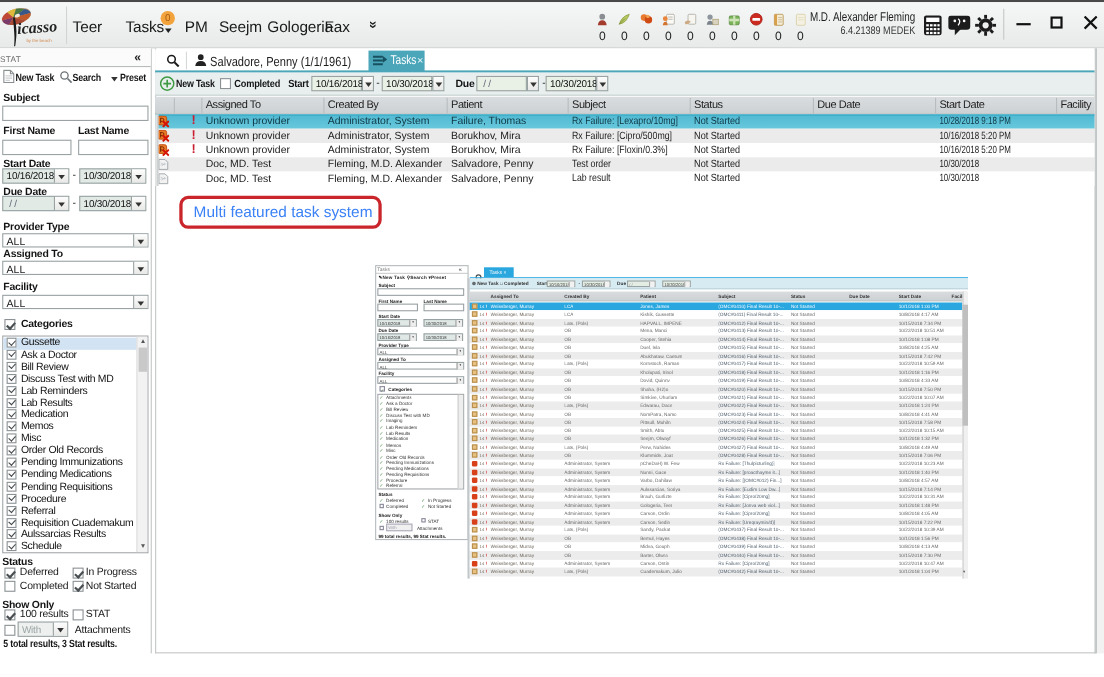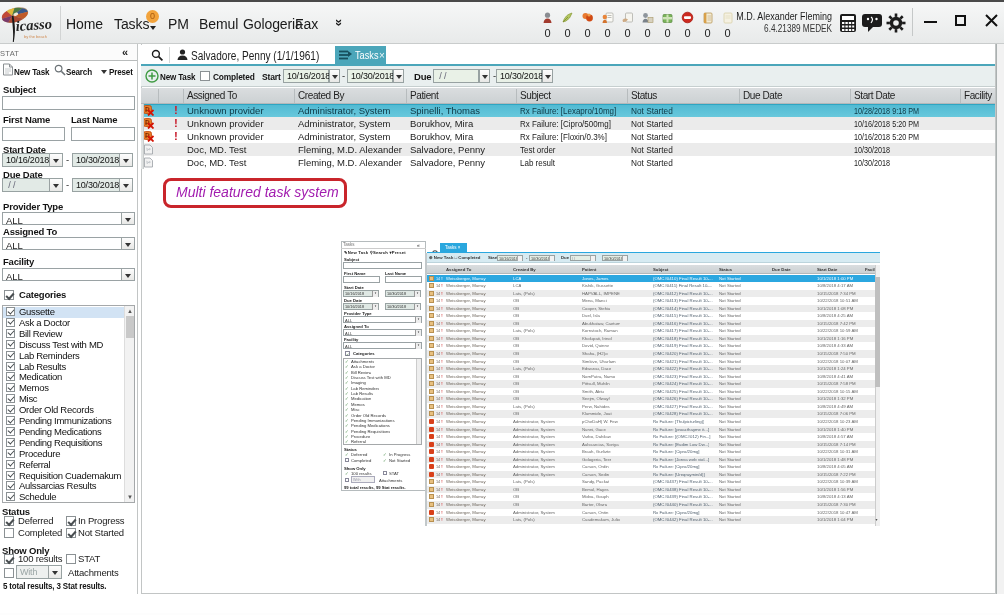--- a/index.html
+++ b/index.html
@@ -47,21 +47,21 @@
 #toolbar2{left:141px;top:66px;width:854px;height:21px;background:#e9efef;border-bottom:1px solid #c6cfcf;}
 #thead{left:141px;top:88px;width:854px;height:16px;background:linear-gradient(#dadddf,#ccd1d3);border-bottom:1px solid #b3b8ba;}
 .hsep{position:absolute;top:1px;width:1px;height:14px;background:#b7bcbe;}
 .hlbl{position:absolute;top:2.5px;font-size:10px;letter-spacing:-0.4px;color:#1f1f1f;}
 .trow{position:absolute;left:141px;width:854px;height:13px;font-size:9.5px;color:#1c1c1c;}
 .trow .c{transform-origin:0 0;}
 .trow .c{position:absolute;top:1px;white-space:nowrap;}
 .excl{position:absolute;left:33px;color:#c81e2e;font-weight:bold;font-size:11.5px;top:0px;}
 
 #anno{left:163px;top:178px;width:184px;height:30px;border:3px solid #c9252b;border-radius:8px;background:#fff;}
-#annotext{left:176px;top:184px;font-size:14px;color:#a21caf;font-style:italic;}
+#annotext{left:176px;top:184px;font-size:14px;color:#3b82f6;}
 
 #rightstrip{left:997px;top:44px;width:7px;height:550px;background:#f2f2f2;}
 #rightline{left:996px;top:44px;width:1px;height:550px;background:#aab0b0;}
 #botline{left:0;top:613px;width:1004px;height:2px;background:#fdfdfd;}
 .ddbtn{position:absolute;width:11px;height:14px;border:1px solid #98a2a2;background:linear-gradient(#fdfdfd,#e8e8e6);}
 .ddbtn:after{content:"";position:absolute;left:2px;top:5px;border-left:3px solid transparent;border-right:3px solid transparent;border-top:4px solid #333;}
 </style></head>
 <body>
 <div id="stage">
   <div id="topstrip" class="abs"></div>
@@ -77,26 +77,26 @@
       <path d="M24,5.5 A13.5,7 0 0 1 28.3,10.4 L12,10 Z" fill="#38588a"></path>
       <path d="M28.3,10.4 A13.5,7 0 0 1 22,15.8 L12,10 Z" fill="#c05a28"></path>
       <path d="M1.5,10 A13.5,7 0 0 0 6.5,15.4 L12,10 Z" fill="#7a3a6a"></path>
       <path d="M6.5,15.4 A13.5,7 0 0 0 22,15.8 L12,10 Z" fill="#a84832"></path>
       <ellipse cx="16" cy="9.5" rx="2.4" ry="1.6" fill="#f0ead8"></ellipse>
     </g>
     <path d="M13.5,11 C14.5,17 15.2,22 14.9,27 C14.7,30.5 14.2,34.5 13.8,37 L12.8,37 C13.1,34 13.3,30 13,26 C12.7,21 12.2,15 11.8,11 Z" fill="#1a1a1a"></path>
     <text x="16" y="26" font-family="Liberation Serif" font-style="italic" font-weight="bold" font-size="14.5" fill="#222" transform="rotate(-4 16 26)">icasso</text>
     <text x="24" y="33" font-size="4" fill="#d08a50">by the beach</text>
   </svg>
-  <div class="menuitem" style="left:66px">Home</div>
+  <div class="menuitem" style="left:66px">Teer</div>
   <div class="menuitem" style="left:114px">Tasks</div>
   <div class="abs" style="left:150px;top:26px;border-left:3px solid transparent;border-right:3px solid transparent;border-top:4px solid #222;"></div>
   <div class="abs" style="left:146px;top:10px;width:13px;height:13px;border-radius:50%;background:#f2a33c;color:#a85a10;font-size:9px;text-align:center;line-height:13px;">0</div>
   <div class="menuitem" style="left:168px">PM</div>
-  <div class="menuitem" style="left:199px">Bemul</div>
+  <div class="menuitem" style="left:199px">Seejm</div>
   <div class="menuitem" style="left:243px">Gologeria</div>
   <div class="menuitem" style="left:295px">Fax</div>
   <div class="menuitem" style="left:336px;top:15px;font-size:13px;font-weight:bold;transform:rotate(90deg);">»</div>
 
   <svg class="abs" style="left:541px;top:11px" width="13" height="13" viewBox="0 0 13 13">
       <circle cx="6.5" cy="4.2" r="2.6" fill="#8a8d92"></circle>
       <path d="M2.5,12 Q3,7.5 6.5,7.5 Q10,7.5 10.5,12 Z" fill="#a23b2e"></path>
     </svg>
     <div class="cntnum abs" style="left:541px;top:27px">0</div>
     <svg class="abs" style="left:561px;top:11px" width="13" height="13" viewBox="0 0 13 13">
@@ -456,21 +456,21 @@
 
   <div class="trow" style="top:104px;background:linear-gradient(#50b9d2,#68c8dc);color:#0e3744;box-shadow:inset 0 1px 0 #2fa5c2;">
       <svg style="position:absolute;left:2px;top:1px" width="11" height="11" viewBox="0 0 11 11">
         <rect x="0.5" y="0.5" width="8" height="8" rx="2" fill="#e87a28" stroke="#c04808" stroke-width="0.8"></rect>
         <path d="M2.5,2.5 L4.5,2.5 Q6,2.5 6,4 Q6,5 4.8,5.3 L6.2,7 M2.5,5.3 L4.5,5.3 M3,2.5 L3,7" stroke="#7a2a00" stroke-width="0.9" fill="none"></path>
         <path d="M5,5 L10.5,10.5 M10.5,5 L5,10.5" stroke="#d41404" stroke-width="1.8"></path>
       </svg>
       <span class="excl">!</span>
       <span class="c" style="left:46px;transform:scaleX(1)">Unknown provider</span>
       <span class="c" style="left:157px;transform:scaleX(1)">Administrator, System</span>
-      <span class="c" style="left:269px;transform:scaleX(1)">Spinelli, Thomas</span>
+      <span class="c" style="left:269px;transform:scaleX(1)">Failure, Thomas</span>
       <span class="c" style="left:379px;transform:scaleX(0.84)">Rx Failure: [Lexapro/10mg]</span>
       <span class="c" style="left:490px;transform:scaleX(0.87)">Not Started</span>
       <span class="c" style="left:713px;transform:scaleX(0.76)">10/28/2018 9:18 PM</span>
     </div>
     <div class="trow" style="top:117px;background:#ebebeb;color:#1c1c1c;">
       <svg style="position:absolute;left:2px;top:1px" width="11" height="11" viewBox="0 0 11 11">
         <rect x="0.5" y="0.5" width="8" height="8" rx="2" fill="#e87a28" stroke="#c04808" stroke-width="0.8"></rect>
         <path d="M2.5,2.5 L4.5,2.5 Q6,2.5 6,4 Q6,5 4.8,5.3 L6.2,7 M2.5,5.3 L4.5,5.3 M3,2.5 L3,7" stroke="#7a2a00" stroke-width="0.9" fill="none"></path>
         <path d="M5,5 L10.5,10.5 M10.5,5 L5,10.5" stroke="#d41404" stroke-width="1.8"></path>
       </svg>

